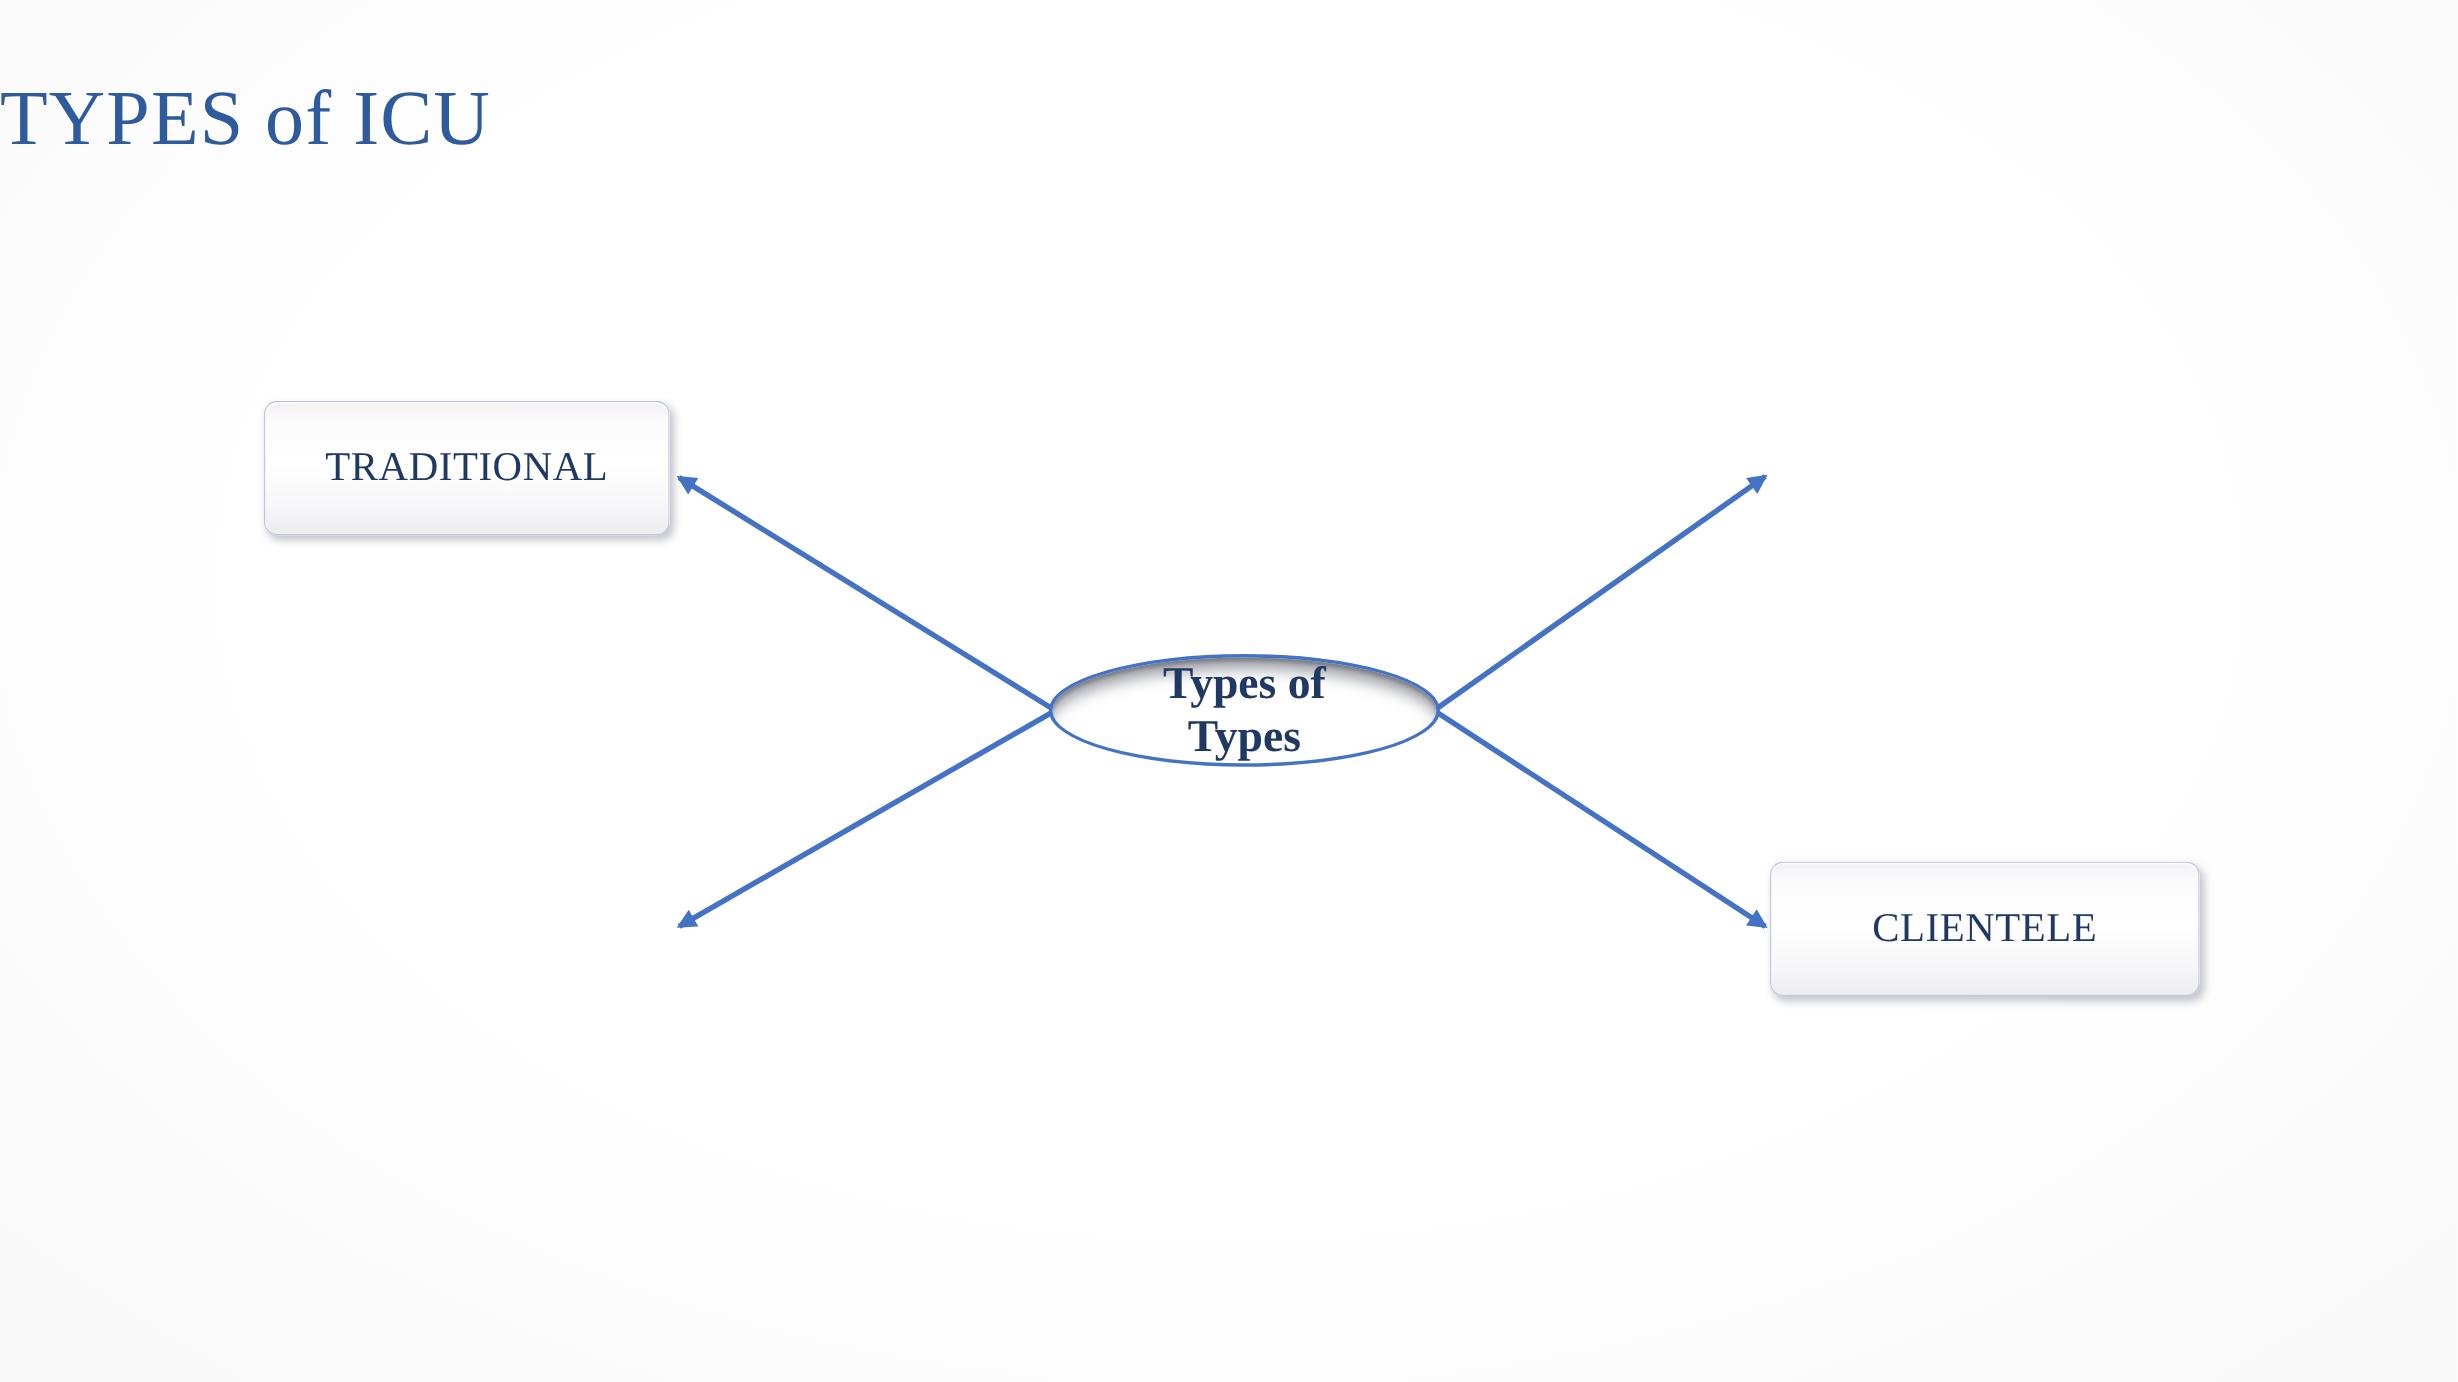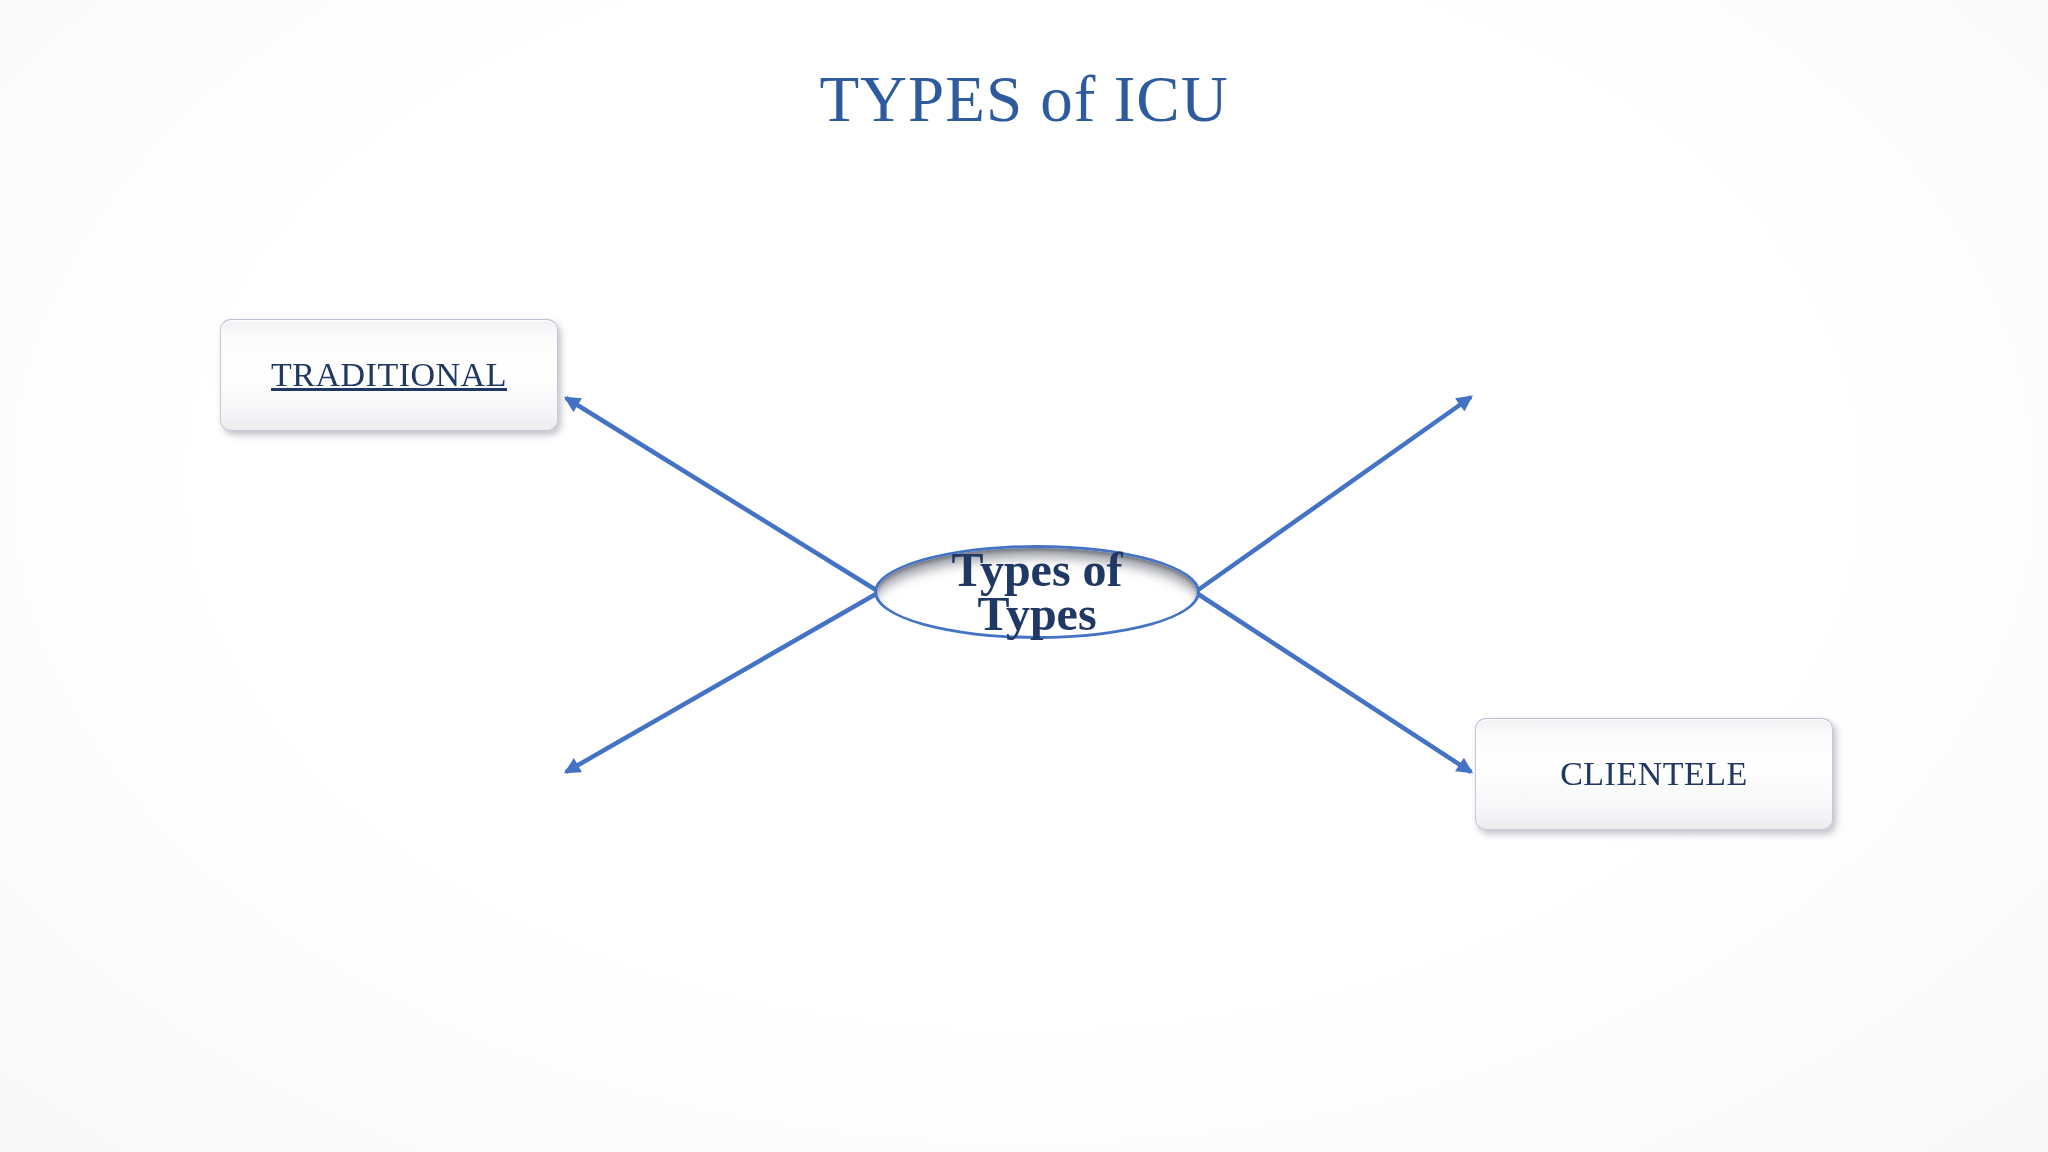--- a/index.html
+++ b/index.html
@@ -17,21 +17,21 @@
     position: relative;
     width: 2048px;
     height: 1152px;
     background: radial-gradient(ellipse at 50% 42%, #ffffff 55%, #f8f8f9 100%);
   }
   .page-title {
     position: absolute;
     top: 62px;
     left: 0;
     width: 100%;
-    text-align: center;
+    text-align: left;
     font-size: 65px;
     font-weight: 500;
     letter-spacing: 1px;
     color: var(--title-color);
   }
   svg.connectors {
     position: absolute;
     left: 0; top: 0;
     width: 2048px; height: 1152px;
   }
@@ -51,40 +51,40 @@
     border: 1.5px solid #c2c9d8;
     border-top-color: #b7c2da;
     background: linear-gradient(180deg, #f1f1f4 0%, #fbfbfc 14%, #ffffff 46%, #f7f7f9 78%, #ededf1 100%);
     box-shadow: 3px 4px 7px rgba(118, 120, 135, 0.45),
                 inset 0 1px 2px #ffffff;
     color: var(--node-text);
     font-size: 34px;
     line-height: 1.35;
     letter-spacing: 0.5px;
   }
-  .node-traditional      { left: 220px;  top: 319px; width: 338px; height: 112px; text-decoration: underline; }
+  .node-traditional      { left: 220px;  top: 334px; width: 338px; height: 112px; }
   .node-organ-system     { left: 1477px; top: 333px; width: 336px; height: 112px; }
   .node-clinical-syndrome{ left: 220px;  top: 718px; width: 338px; height: 114px; }
   .node-clientele        { left: 1475px; top: 718px; width: 358px; height: 112px; }
   .center-node {
     position: absolute;
     left: 874px; top: 545px;
     width: 326px; height: 94px;
     border-radius: 50%;
     border: 3px solid var(--accent);
     background: #ffffff;
     box-shadow: inset 0 15px 12px -6px rgba(70, 73, 86, 0.55),
                 inset 0 3px 3px rgba(55, 58, 75, 0.35);
     display: flex;
     flex-direction: column;
     align-items: center;
     justify-content: center;
     color: var(--node-text);
     font-weight: 700;
-    font-size: 48px;
+    font-size: 38px;
     line-height: 44px;
     text-align: center;
   }
 </style>
 </head>
 <body>
 
 <div class="stage">
 
   <h1 class="page-title">TYPES of ICU</h1>

